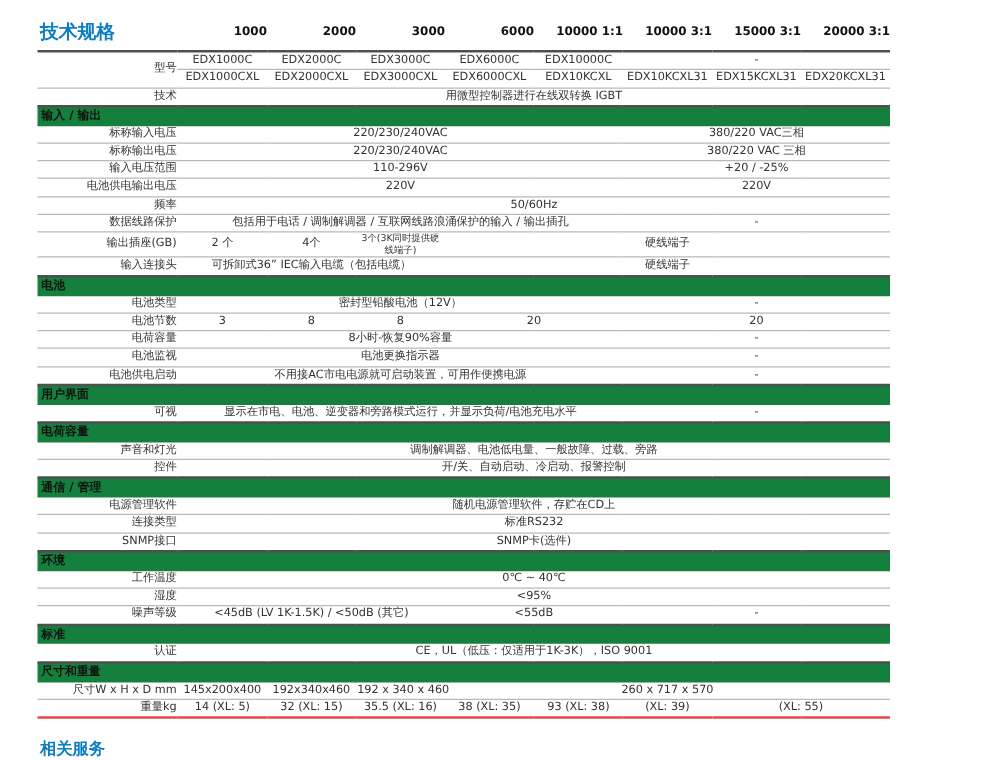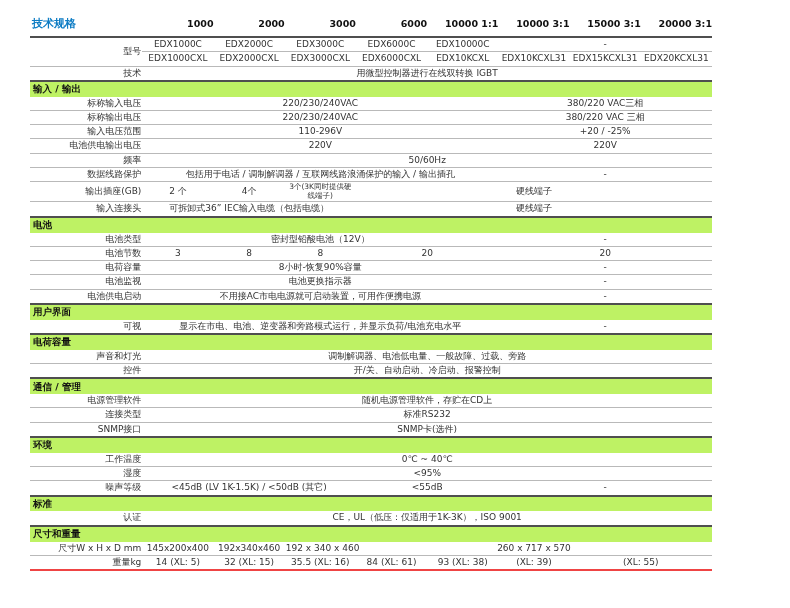--- a/index.html
+++ b/index.html
@@ -9,31 +9,31 @@
 
   table.spec { width: 682px; border-collapse: collapse; table-layout: fixed; }
   col.c-label { width: 112px; }
   col.c-data  { width: 71px; }
 
   thead th {
     font-size: 9.5px; font-weight: bold; color: #111;
     border-bottom: 2px solid #4f4f4f; padding: 3px 0 5px; text-align: right;
     white-space: nowrap;
   }
-  thead th.title { text-align: left; font-size: 11px; color: #0d7cc4; padding-left: 2px; }
+  thead th.title { text-align: left; font-size: 15px; color: #0d7cc4; padding-left: 2px; }
 
   td {
     font-size: 9px; color: #333; padding: 1px 1px; line-height: 1.25;
     border-bottom: 1px solid #b9b9b9; white-space: nowrap;
   }
   td.rowlabel { text-align: right; padding-left: 2px; }
   td.val { text-align: center; }
   td.small { font-size: 7.5px; white-space: normal; line-height: 1.15; margin-top: 36px; }
   tr.section td {
-    background: #bef264; border-top: 2px solid #4f4f4f; border-bottom: none;
+    background: #15803d; border-top: 2px solid #4f4f4f; border-bottom: none;
     font-weight: bold; font-size: 9.5px; color: #111; text-align: left;
     padding: 1.5px 3px;
   }
   tbody tr:last-child td { border-bottom: 2px solid #ef4444; }
 
   .services { margin-top: 15px; width: 682px; }
   .services-heading { font-size: 13px; font-weight: bold; color: #0d7cc4; margin: 0 0 5px 2px; }
 </style>
 </head>
 <body>
@@ -230,22 +230,26 @@
           <td colspan="1" class="val">145x200x400</td>
           <td colspan="1" class="val">192x340x460</td>
           <td colspan="1" class="val">192 x 340 x 460</td>
           <td colspan="5" class="val">260 x 717 x 570</td>
         </tr>
         <tr>
           <td class="rowlabel">重量kg</td>
           <td colspan="1" class="val">14 (XL: 5)</td>
           <td colspan="1" class="val">32 (XL: 15)</td>
           <td colspan="1" class="val">35.5 (XL: 16)</td>
-          <td colspan="1" class="val">84 (XL: 61)</td>
+          <td colspan="1" class="val">38 (XL: 35)</td>
           <td colspan="1" class="val">93 (XL: 38)</td>
           <td colspan="1" class="val">(XL: 39)</td>
           <td colspan="2" class="val">(XL: 55)</td>
         </tr>
       </tbody>
   </table>
 
+  <div class="services">
+    <div class="services-heading">相关服务</div>
+
+  </div>
 
 </div>
 
 </body></html>

